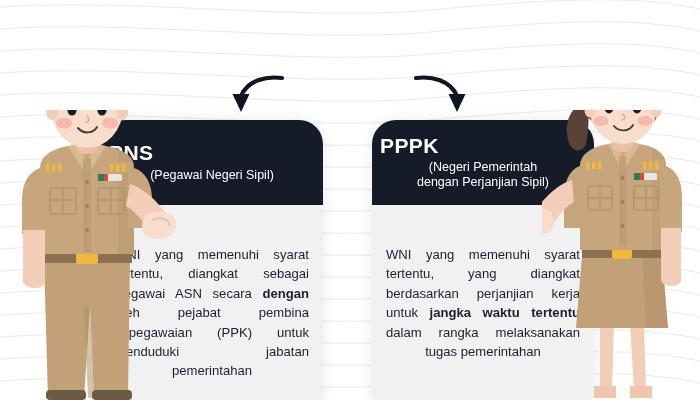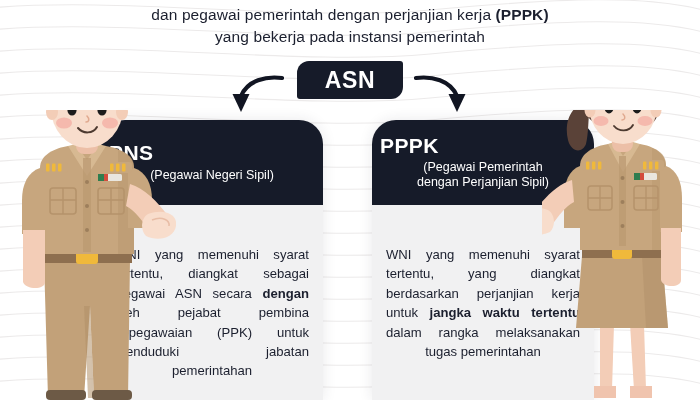--- a/index.html
+++ b/index.html
@@ -99,28 +99,21 @@
       <path d="M-10 250 C 120 238, 300 264, 430 252 S 650 236, 710 254"></path>
       <path d="M-10 272 C 120 260, 300 286, 430 274 S 650 258, 710 276"></path>
       <path d="M-10 294 C 120 282, 300 308, 430 296 S 650 280, 710 298"></path>
       <path d="M-10 316 C 120 304, 300 330, 430 318 S 650 302, 710 320"></path>
       <path d="M-10 338 C 120 326, 300 352, 430 340 S 650 324, 710 342"></path>
       <path d="M-10 360 C 120 348, 300 374, 430 362 S 650 346, 710 364"></path>
       <path d="M-10 382 C 120 370, 300 396, 430 384 S 650 368, 710 386"></path>
     </g>
   </svg>
 
-  <div class="heading">
-    <span>dan pegawai pemerintah dengan perjanjian kerja </span><b>(PPPK)</b>
-    <span class="l2">yang bekerja pada instansi pemerintah</span>
-  </div>
-
-  <div class="asn-badge">
-    <span>ASN</span>
-  </div>
+
 
   <svg class="arrow-l" width="62" height="42" viewBox="0 0 62 42">
     <path d="M60 4 C 44 2, 26 6, 19 22" stroke="#111522" stroke-width="4.2" fill="none" stroke-linecap="round"></path>
     <path d="M19 38 L 10.5 20 L 27.5 20 Z" fill="#111522"></path>
   </svg>
   <svg class="arrow-r" width="62" height="42" viewBox="0 0 62 42">
     <path d="M2 4 C 18 2, 36 6, 43 22" stroke="#111522" stroke-width="4.2" fill="none" stroke-linecap="round"></path>
     <path d="M43 38 L 34.5 20 L 51.5 20 Z" fill="#111522"></path>
   </svg>
 
@@ -128,21 +121,21 @@
     <div class="card-head">
       <div class="card-title">PNS</div>
       <div class="card-sub">(Pegawai Negeri Sipil)</div>
     </div>
     <div class="card-body"><span>WNI yang memenuhi syarat tertentu, diangkat sebagai Pegawai ASN secara </span><b>dengan</b><span> oleh pejabat pembina kepegawaian (PPK) untuk menduduki jabatan pemerintahan</span></div>
   </div>
 
   <div class="card right">
     <div class="card-head">
       <div class="card-title">PPPK</div>
-      <div class="card-sub"><span>(Pegawai Pemerintah</span><br><span>dengan Perjanjian Sipil)</span></div>
+      <div class="card-sub"><span>(Negeri Pemerintah</span><br><span>dengan Perjanjian Sipil)</span></div>
     </div>
     <div class="card-body"><span>WNI yang memenuhi syarat tertentu, yang diangkat berdasarkan perjanjian kerja untuk </span><b>jangka waktu tertentu</b><span> dalam rangka melaksanakan tugas pemerintahan</span></div>
   </div>
 
   <svg class="char male" width="178" height="290" viewBox="0 0 178 290">
 
     <path d="M46 150 L132 150 L130 288 L96 288 L92 196 L86 288 L50 288 Z" fill="#c2a179"></path>
     <path d="M92 196 L96 288 L90 288 L86 196 Z" fill="#b08f68" opacity=".55"></path>
 
     <rect x="48" y="280" width="40" height="10" rx="4" fill="#6d5a46"></rect>

